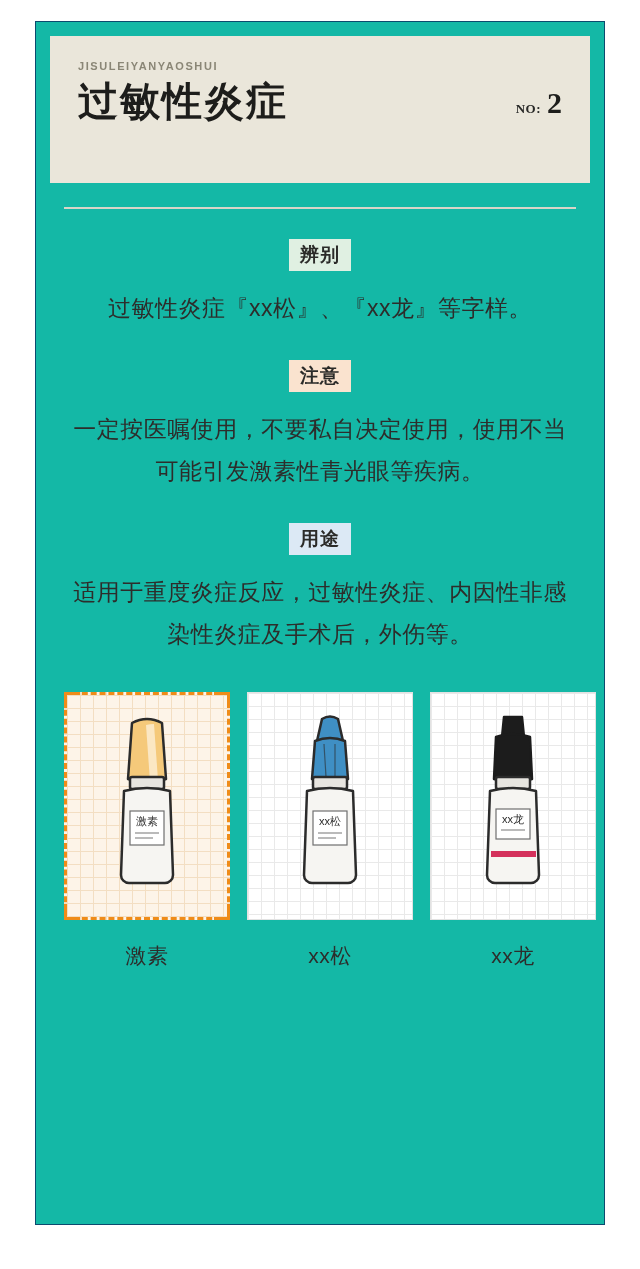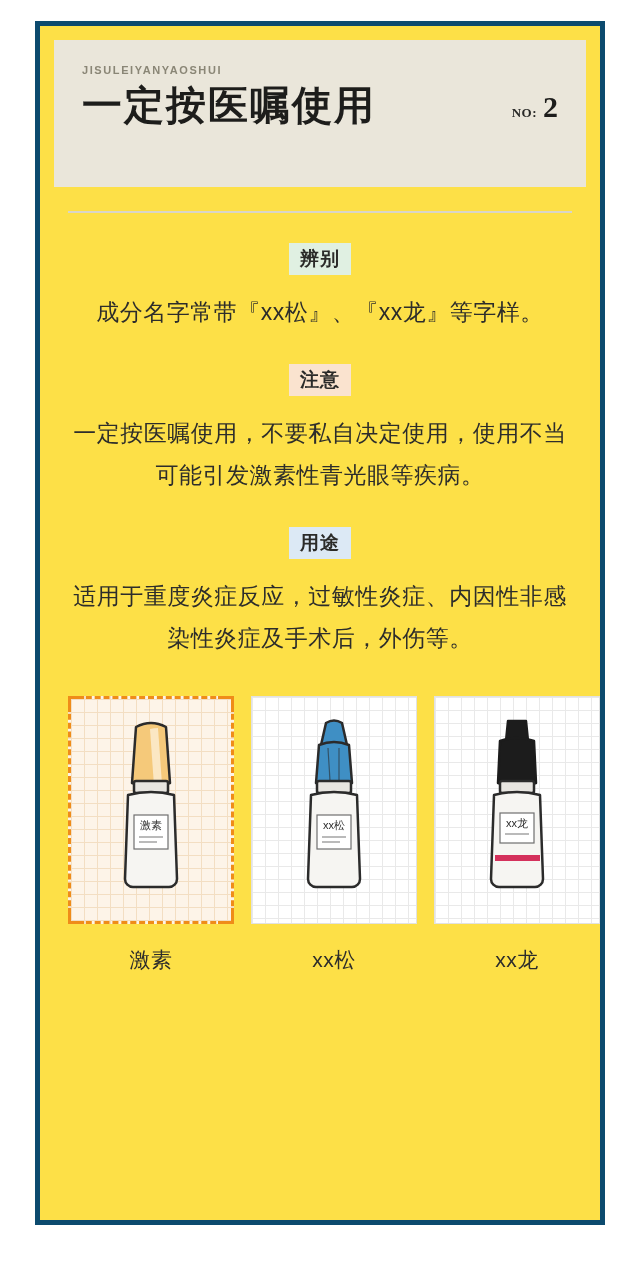--- a/index.html
+++ b/index.html
@@ -19,23 +19,23 @@
     height: 1269px;
     background: #ffffff;
     box-sizing: border-box;
     padding: 21px 0 0 0;
   }
   .card {
     position: relative;
     margin: 0 35px;
     width: 570px;
     min-height: 1204px;
-    background: #fde047;
-    box-sizing: border-box;
-    border: 5px solid #0c4a6e;
+    background: #14b8a6;
+    box-sizing: border-box;
+    border: 1px solid #0c4a6e;
   }
   
   .header {
     position: relative;
     margin: 14px 14px 0 14px;
     background: #eae6da;
     height: 147px;
     box-sizing: border-box;
     padding: 24px 28px 0 28px;
   }
@@ -164,35 +164,35 @@
 </style>
 </head>
 <body>
 
 <div class="page">
   <div class="card">
 
     <div class="header">
       <div class="header-pinyin">JISULEIYANYAOSHUI</div>
       <div class="header-row">
-        <div class="header-title">一定按医嘱使用</div>
+        <div class="header-title">过敏性炎症</div>
         <div class="header-no">
           <span class="header-no-label">NO:</span>
           <span class="header-no-value">2</span>
         </div>
       </div>
     </div>
 
     <div class="divider"></div>
 
     <div class="content">
 
       <div class="section">
         <div class="tag tag-green">辨别</div>
-        <div class="body-text">成分名字常带『xx松』、『xx龙』等字样。</div>
+        <div class="body-text">过敏性炎症『xx松』、『xx龙』等字样。</div>
       </div>
 
       <div class="section">
         <div class="tag tag-peach">注意</div>
         <div class="body-text">一定按医嘱使用，不要私自决定使用，使用不当可能引发激素性青光眼等疾病。</div>
       </div>
 
       <div class="section">
         <div class="tag tag-blue">用途</div>
         <div class="body-text">适用于重度炎症反应，过敏性炎症、内因性非感染性炎症及手术后，外伤等。</div>

